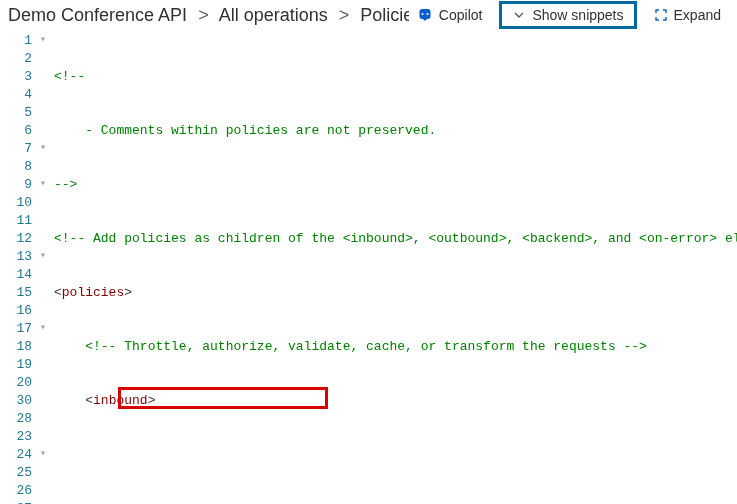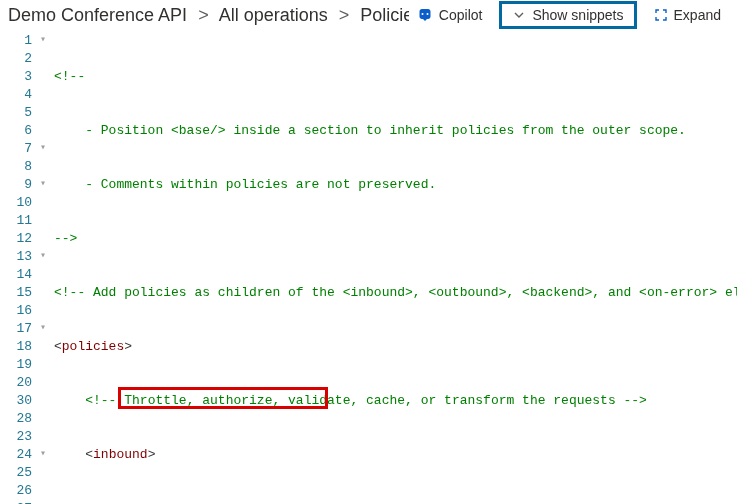--- a/index.html
+++ b/index.html
@@ -163,21 +163,20 @@
   <div class="fold-col">
     <span class="fold" style="top:3px">▾</span>
     <span class="fold" style="top:111px">▾</span>
     <span class="fold" style="top:147px">▾</span>
     <span class="fold" style="top:219px">▾</span>
     <span class="fold" style="top:291px">▾</span>
     <span class="fold" style="top:417px">▾</span>
   </div>
   <div class="code">
     <div><span class="c-comment">&lt;!--</span></div>
-    <div><span class="c-comment">    - Position &lt;base/&gt; inside a section to inherit policies from the outer scope.</span></div>
     <div><span class="c-comment">    - Comments within policies are not preserved.</span></div>
     <div><span class="c-comment">--&gt;</span></div>
     <div><span class="c-comment">&lt;!-- Add policies as children of the &lt;inbound&gt;, &lt;outbound&gt;, &lt;backend&gt;, and &lt;on-error&gt; ele</span></div>
     <div><span class="c-punct">&lt;</span><span class="c-tag">policies</span><span class="c-punct">&gt;</span></div>
     <div>    <span class="c-comment">&lt;!-- Throttle, authorize, validate, cache, or transform the requests --&gt;</span></div>
     <div>    <span class="c-punct">&lt;</span><span class="c-tag">inbound</span><span class="c-punct">&gt;</span></div>
     
     
     
     

